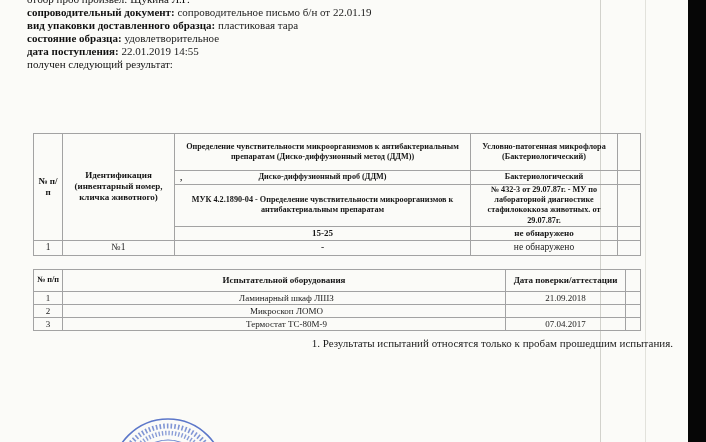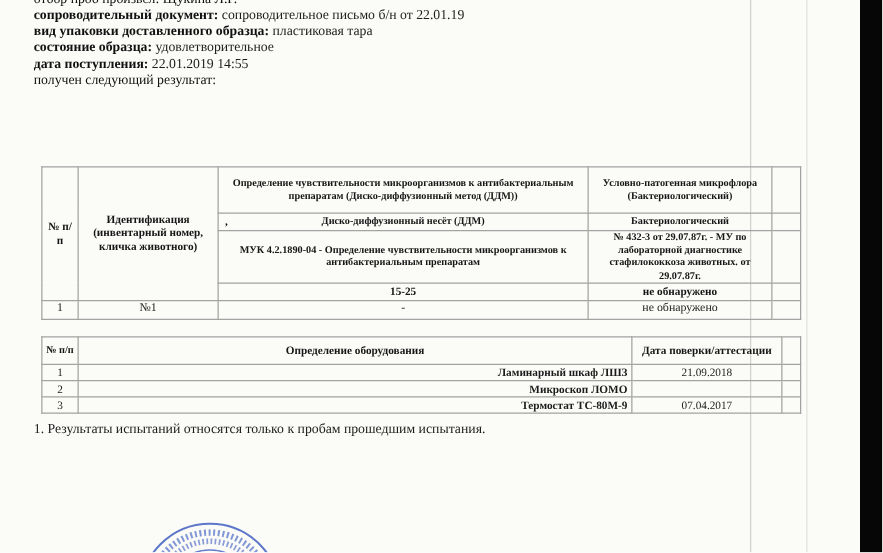--- a/index.html
+++ b/index.html
@@ -24,25 +24,25 @@
   table.doc td{border:1px solid #a3a3a3; padding:0 3px; vertical-align:middle; overflow:hidden;}
   .c{text-align:center;}
   .results{top:133px; width:607px;}
   .equip{top:269px; width:607px;}
   .f8{font-size:8.2px; line-height:10.2px;}
   .f9{font-size:9px; line-height:11px;}
   .f95{font-size:9.5px; line-height:11px;}
   .b{font-weight:bold; color:#161616;}
   .rel{position:relative;}
   .comma{position:absolute; left:5px; top:1px; font-size:9px;}
-  .left{text-align:right; padding-left:8px !important;font-weight:bold;}
+  .left{text-align:center; padding-left:8px !important;}
 
   .equip-title{position:absolute; left:27px; top:254px; font-size:11.5px;}
 
-  .notes{position:absolute; left:27px; top:337px; width:646px; font-size:11px; line-height:13.2px;}
+  .notes{position:absolute; left:27px; top:337px; width:646px; font-size:11px; line-height:13.2px;text-align:right;}
 
   
   .stamp-wrap{position:absolute; left:105px; top:414px; width:126px; height:28px; overflow:hidden;}
 </style>
 </head>
 <body>
 
 <div class="page">
 
   <div class="fold fold-1"></div>
@@ -67,21 +67,21 @@
     </colgroup>
     <tbody>
         <tr>
       <td rowspan="4" class="c b f9">№ п/п</td>
       <td rowspan="4" class="c b f9">Идентификация (инвентарный номер, кличка животного)</td>
       <td class="c b f8" style="height:36px">Определение чувствительности микроорганизмов к антибактериальным препаратам (Диско-диффузионный метод (ДДМ))</td>
       <td class="c b f8">Условно-патогенная микрофлора (Бактериологический)</td>
       <td></td>
     </tr>
     <tr>
-      <td class="c b f8 rel" style="height:13px"><span class="comma">,</span><span>Диско-диффузионный несёт (ДДМ)</span></td>
+      <td class="c b f8 rel" style="height:13px"><span class="comma">,</span><span>Диско-диффузионный проб (ДДМ)</span></td>
       <td class="c b f8">Бактериологический</td>
       <td></td>
     </tr>
     <tr>
       <td class="c b f8" style="height:32px">МУК 4.2.1890-04 - Определение чувствительности микроорганизмов к антибактериальным препаратам</td>
       <td class="c b f8">№ 432-3 от 29.07.87г. - МУ по лабораторной диагностике стафилококкоза животных. от 29.07.87г.</td>
       <td></td>
     </tr>
     <tr>
       <td class="c b f9" style="height:13px">15-25</td>
@@ -102,21 +102,21 @@
   <table class="doc equip">
     <colgroup>
       <col style="width:29px">
         <col style="width:443px">
         <col style="width:120px">
         <col style="width:15px">
     </colgroup>
     <tbody>
         <tr>
       <td class="c b f8" style="height:21px">№ п/п</td>
-      <td class="c b f9">Определение оборудования</td>
+      <td class="c b f9">Испытательной оборудования</td>
       <td class="c b f9">Дата поверки/аттестации</td>
       <td></td>
     </tr>
     <tr>
       <td class="c f9" style="height:12px">1</td>
       <td class="f9 left">Ламинарный шкаф ЛШЗ</td>
       <td class="c f9">21.09.2018</td>
       <td></td>
     </tr>
     <tr>

